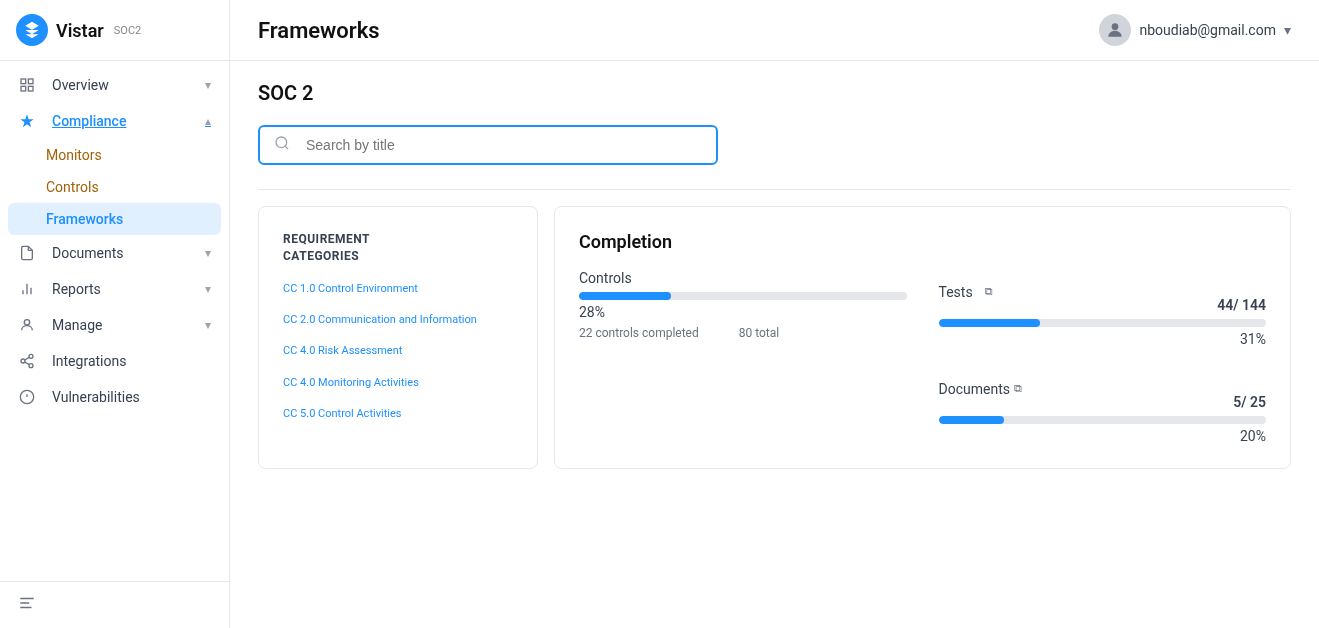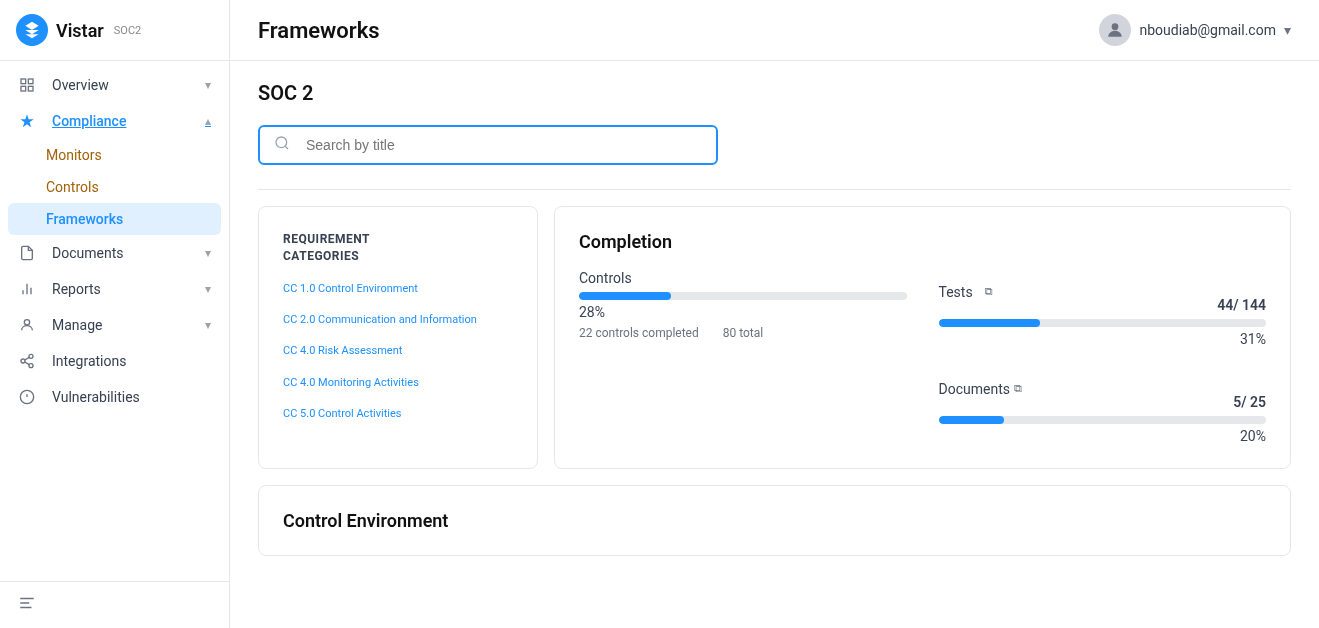--- a/index.html
+++ b/index.html
@@ -180,21 +180,21 @@
       overflow: hidden;
     }
     .progress-bar-fill {
       height: 100%;
       background: #1e90ff;
       border-radius: 4px;
     }
 
     .controls-sub {
       display: flex;
-      gap: 4px;
+      gap: 20px;
       align-items: center;
       margin-top: 6px;
       flex-wrap: wrap;
     }
     .controls-sub-text { font-size: 12px; color: #6b7280; }
 
     
     .bottom-card {
       background: #fff;
       border: 1px solid #e5e7eb;
@@ -406,17 +406,14 @@
             </div>
             <div class="progress-bar-bg">
               <div class="progress-bar-fill" style="width: 20%;"></div>
             </div>
             <div class="stat-pct">20%</div>
           </div>
         </div>
       </div>
     </div>
 
-    <div class="bottom-card">
-      <div class="bottom-card-title">Control Environment</div>
-    </div>
   </div>
 </div>
 
 </body></html>

